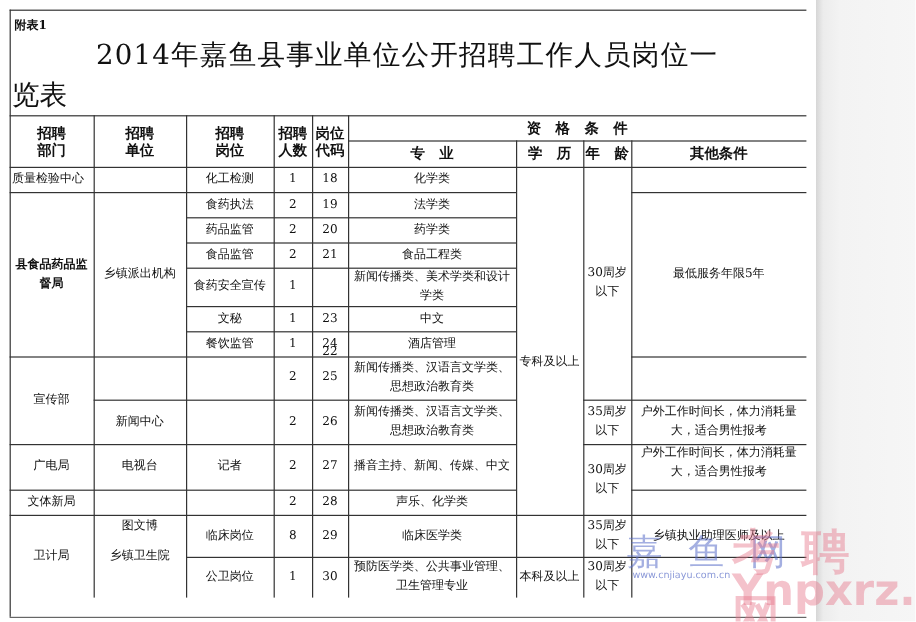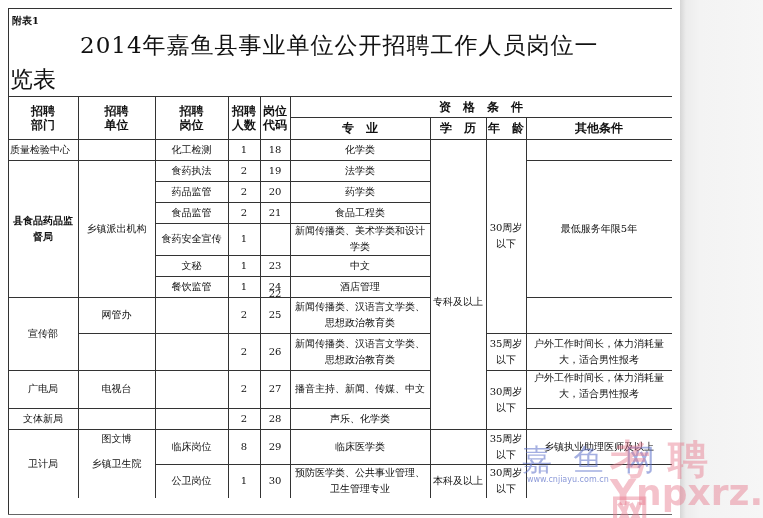--- a/index.html
+++ b/index.html
@@ -75,23 +75,24 @@
   <div class="cell hd" style="left:290px;top:96px;width:382px;height:21px;">资　格　条　件</div>
   <div class="cell hd" style="left:290px;top:117px;width:140px;height:22px;">专　业</div>
   <div class="cell hd" style="left:430px;top:117px;width:56px;height:22px;">学　历</div>
   <div class="cell hd" style="left:486px;top:117px;width:40px;height:22px;">年　龄</div>
   <div class="cell hd" style="left:526px;top:117px;width:146px;height:22px;">其他条件</div>
 
   <div class="cell" style="left:8px;top:139px;width:70px;height:21px;justify-content:flex-start;">质量检验中心</div>
   <div class="cell" style="left:8px;top:160px;width:70px;height:137px;font-weight:bold;">县食品药品监督局</div>
   <div class="cell" style="left:78px;top:160px;width:77px;height:137px;">乡镇派出机构</div>
   <div class="cell" style="left:8px;top:297px;width:70px;height:73px;">宣传部</div>
-  <div class="cell" style="left:78px;top:297px;width:77px;height:36px;">网管办</div>
+  <div class="cell" style="left:78px;top:333px;width:77px;height:37px;">新闻中心</div>
   <div class="cell" style="left:8px;top:370px;width:70px;height:38px;">广电局</div>
   <div class="cell" style="left:78px;top:370px;width:77px;height:38px;">电视台</div>
+  <div class="cell" style="left:155px;top:370px;width:73px;height:38px;">记者</div>
   <div class="cell" style="left:8px;top:408px;width:70px;height:21px;">文体新局</div>
   <div class="cell" style="left:78px;top:408px;width:77px;height:21px;margin-top:20px;">图文博</div>
   <div class="cell" style="left:8px;top:429px;width:70px;height:69px;">卫计局</div>
   <div class="cell" style="left:78px;top:429px;width:77px;height:69px;">乡镇卫生院</div>
 
   <div class="cell" style="left:430px;top:139px;width:56px;height:325px;">专科及以上</div>
   <div class="cell" style="left:430px;top:464px;width:56px;height:34px;">本科及以上</div>
   <div class="cell" style="left:486px;top:139px;width:40px;height:194px;">30周岁以下</div>
   <div class="cell" style="left:486px;top:333px;width:40px;height:37px;">35周岁以下</div>
   <div class="cell" style="left:486px;top:370px;width:40px;height:59px;">30周岁以下</div>

